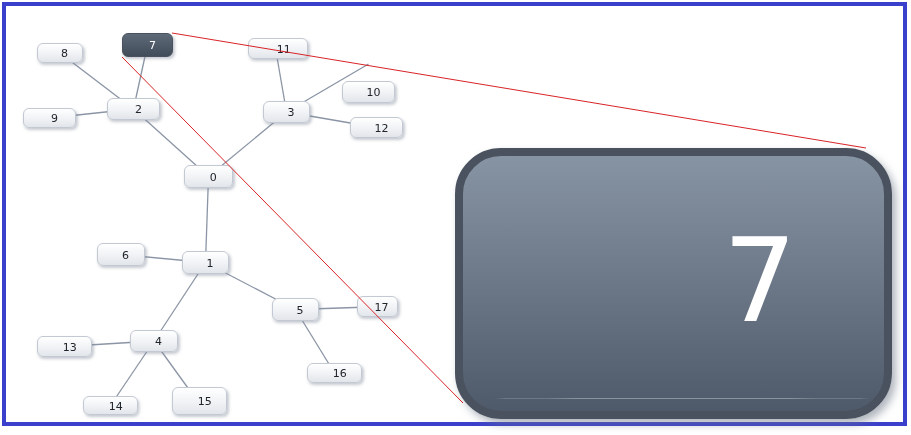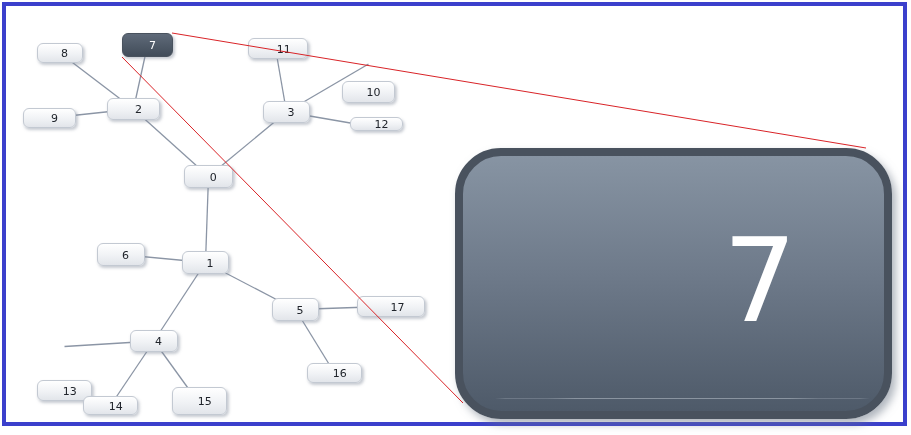--- a/index.html
+++ b/index.html
@@ -141,31 +141,31 @@
     </div>
     <div class="gnode" style="left: 23px; top: 108px; width: 53px; height: 20px;">
       <span class="lbl">9</span>
     </div>
     <div class="gnode" style="left: 342px; top: 53px; width: 53px; height: 22px; margin-top: 28px;">
       <span class="lbl">10</span>
     </div>
     <div class="gnode" style="left: 248px; top: 38px; width: 60px; height: 21px;">
       <span class="lbl">11</span>
     </div>
-    <div class="gnode" style="left: 350px; top: 117px; width: 53px; height: 14px;">
+    <div class="gnode" style="left: 350px; top: 117px; width: 53px; height: 21px;">
       <span class="lbl">12</span>
     </div>
-    <div class="gnode" style="left: 37px; top: 336px; width: 55px; height: 21px; margin-top: 44px;">
+    <div class="gnode" style="left: 37px; top: 336px; width: 55px; height: 21px;">
       <span class="lbl">13</span>
     </div>
     <div class="gnode" style="left: 83px; top: 396px; width: 55px; height: 19px;">
       <span class="lbl">14</span>
     </div>
     <div class="gnode" style="left: 172px; top: 387px; width: 55px; height: 28px;">
       <span class="lbl">15</span>
     </div>
     <div class="gnode" style="left: 307px; top: 363px; width: 55px; height: 20px;">
       <span class="lbl">16</span>
     </div>
-    <div class="gnode" style="left: 357px; top: 296px; width: 68px; height: 21px;">
+    <div class="gnode" style="left: 357px; top: 296px; width: 41px; height: 21px;">
       <span class="lbl">17</span>
     </div>
   </div>
 
 </body></html>

